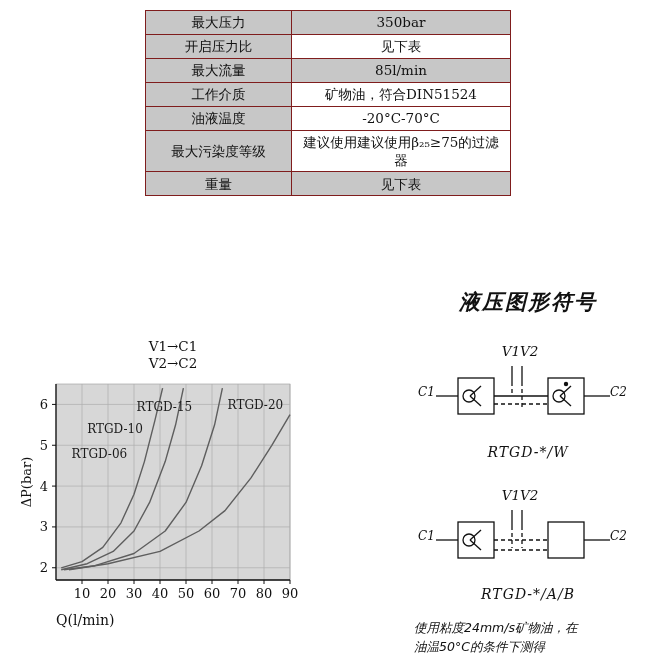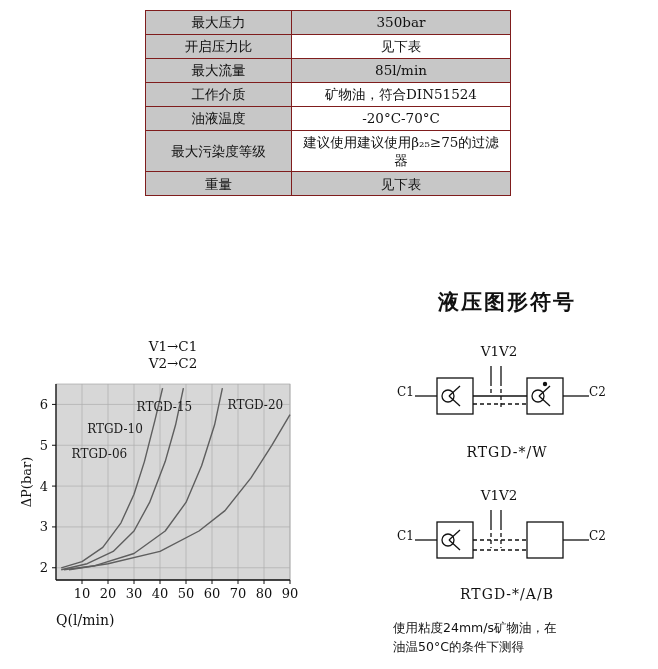--- a/index.html
+++ b/index.html
@@ -36,21 +36,21 @@
     text-align:center; font-size:13.5px; line-height:1.25;
     white-space:pre-line; font-family:"DejaVu Serif",serif;
   }
   .chart-svg { position:absolute; top:78px; left:0; }
   .x-axis-label {
     position:absolute; top:314px; left:38px; width:234px;
     text-align:left; font-size:14px; font-family:"DejaVu Serif",serif;
   }
 
   
-  .symbols-section { position:absolute; left:377px; top:288px; width:260px; height:378px; }
+  .symbols-section { position:absolute; left:398px; top:288px; width:260px; height:378px;font-style:italic; }
   .symbols-title {
     position:absolute; top:0; left:0; width:100%;
     text-align:center; font-size:21px; font-weight:bold; letter-spacing:2px;
   }
   .vlabel { position:absolute; width:84px; text-align:center; font-size:13.5px; font-family:"DejaVu Serif",serif; }
   .port-label { position:absolute; font-size:12px; font-family:"DejaVu Serif",serif; }
   .caption { position:absolute; width:150px; text-align:center; font-size:14px; letter-spacing:1px; font-family:"DejaVu Serif",serif; }
   .diagram-svg { position:absolute; left:8px; }
 
   .d1-vlabel { top:55px; left:80px; }

